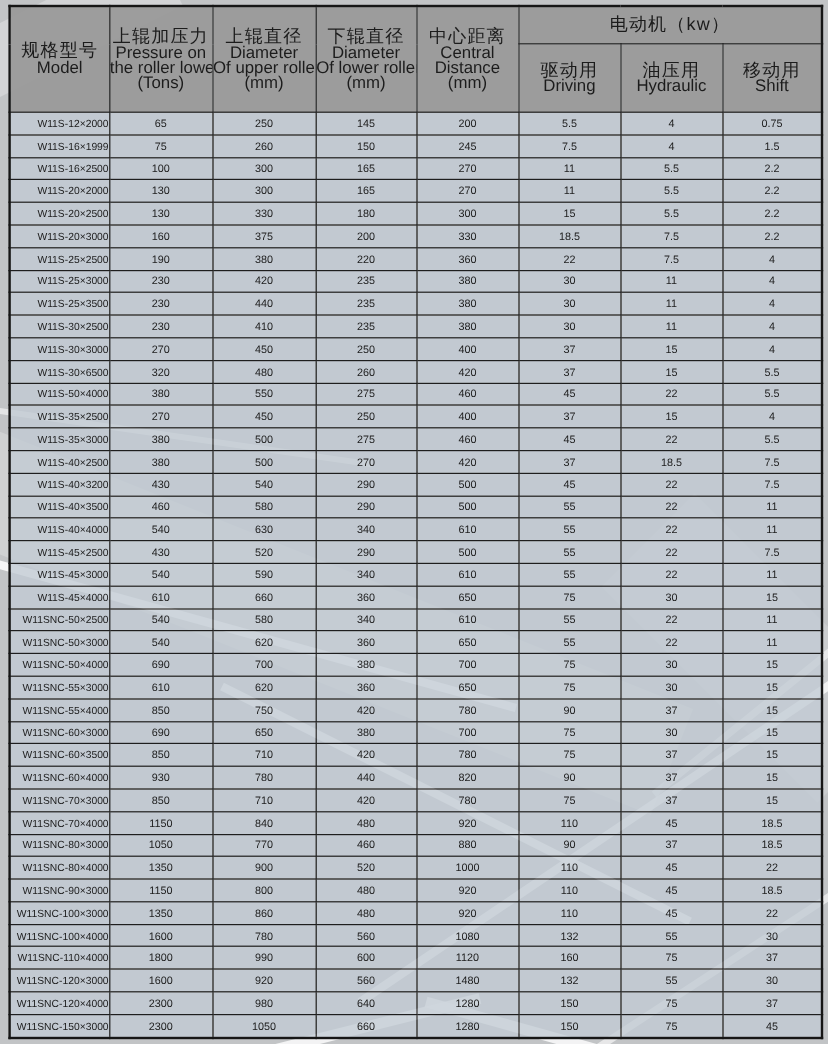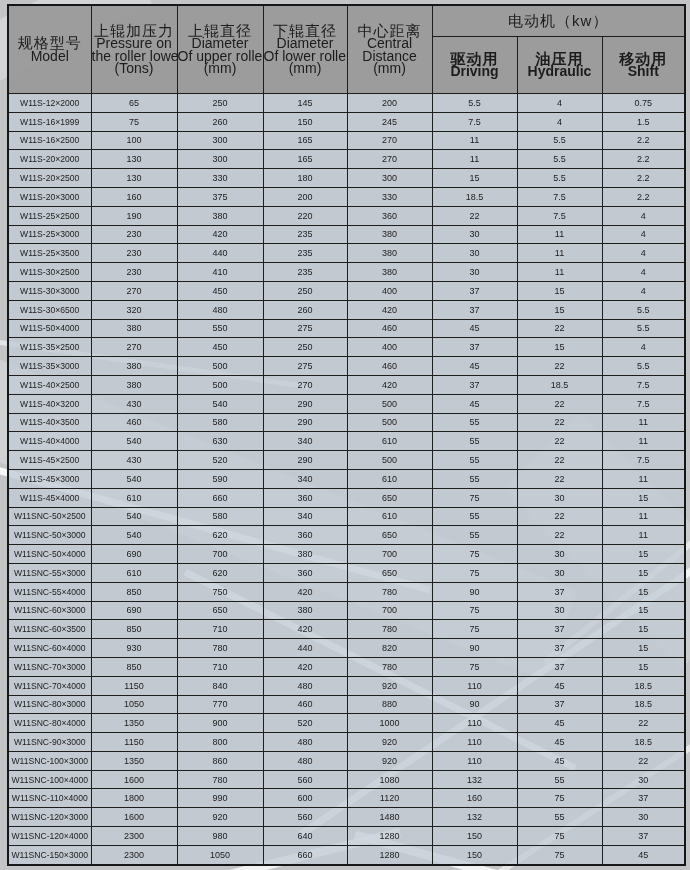--- a/index.html
+++ b/index.html
@@ -37,27 +37,27 @@
   table.spec{border:2px solid #161616;}
   thead th{
     background:rgba(153,153,153,0.93);
     font-weight:400;
     font-size:9px;
     line-height:12.5px;
   }
   thead .zh{font-size:15px;letter-spacing:1px;}
   thead .en{font-size:14px;}
   tr.group-row th{height:30px;}
-  tr.sub-row th{height:56px;font-weight:bold;}
+  tr.sub-row th{height:56px;}
   tbody td{
     background:rgba(193,203,212,0.78);
     height:17.8px;
     font-size:9px;
   }
-  tbody td.model{font-size:8.6px;}
+  tbody td.model{font-size:8.6px;text-align:right;}
   col.c-model{width:83px;}
   col.c-std{width:86px;}
   col.c-ld{width:84px;}
   col.c-cd{width:85px;}
   col.c-mot{width:85px;}
   col.c-last{width:83px;}
 </style>
 </head>
 <body>
 

